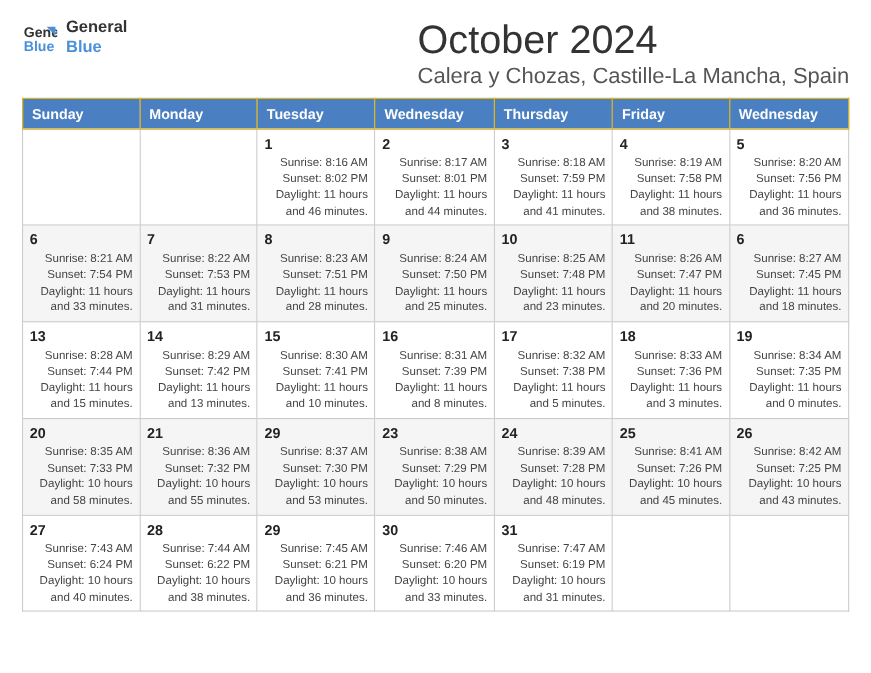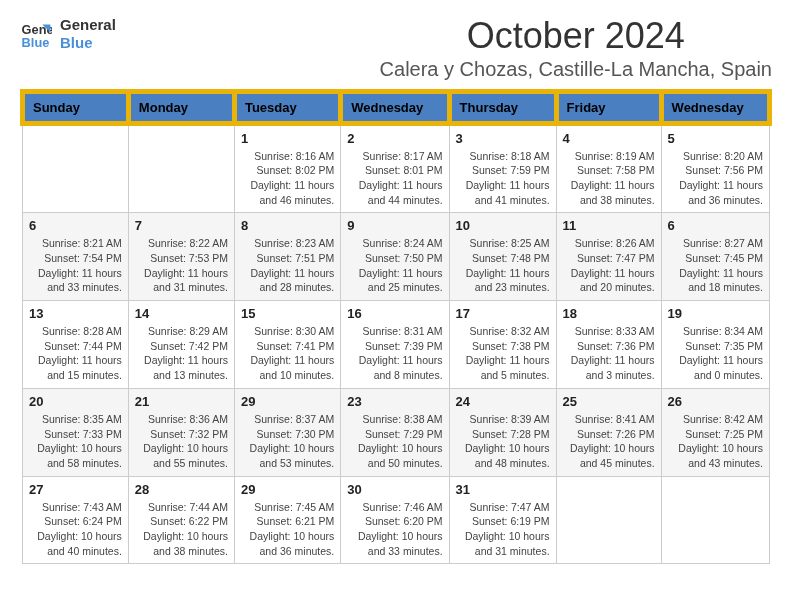--- a/index.html
+++ b/index.html
@@ -19,46 +19,46 @@
     .logo {
       display: flex;
       align-items: center;
       gap: 4px;
     }
     .logo-icon {
       width: 32px;
       height: 32px;
     }
     .title-area {
-      text-align: center;
+      text-align: left;
     }
     .month-title {
       font-size: 36px;
       font-weight: normal;
       color: #333;
       line-height: 1.1;
     }
     .subtitle {
       font-size: 20px;
       color: #555;
       margin-top: 2px;
     }
     .calendar {
       width: 100%;
       border-collapse: collapse;
       font-size: 11px;
     }
     .calendar thead th {
       background-color: #4a7fc1;
-      color: #000000;
+      color: #ffffff;
       text-align: left;
       padding: 6px 8px;
       font-size: 13px;
       font-weight: bold;
-      border: 5px solid #eab308;
+      border: 1px solid #eab308;
     }
     .calendar tbody td {
       border: 1px solid #ccc;
       vertical-align: top;
       padding: 5px 6px;
       width: 110px;
       min-height: 80px;
       color: #333;
       background: #fff;
     }

